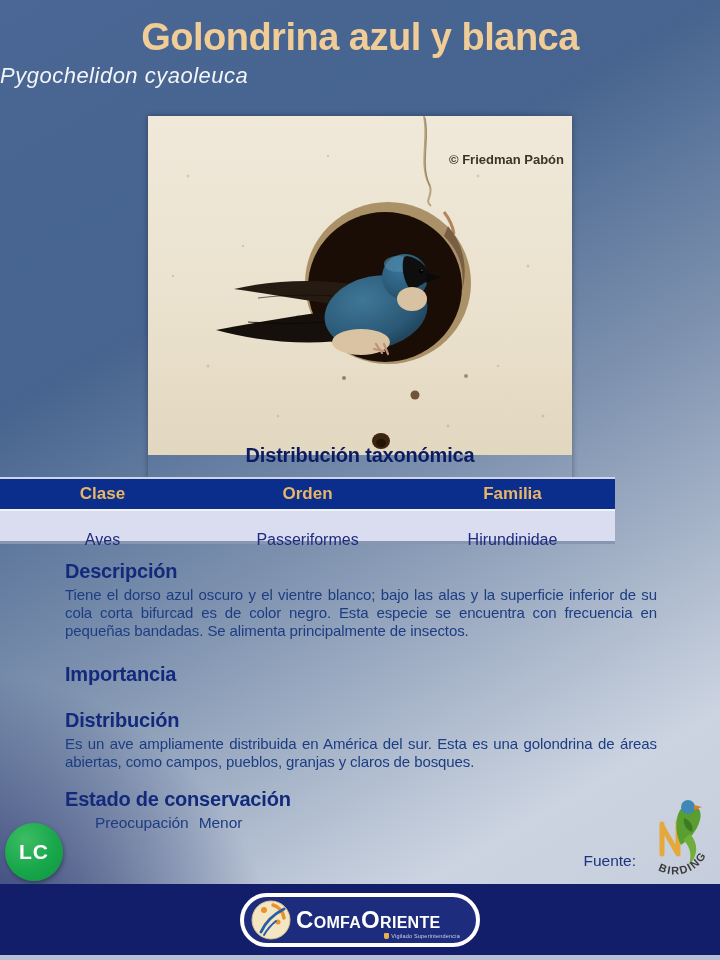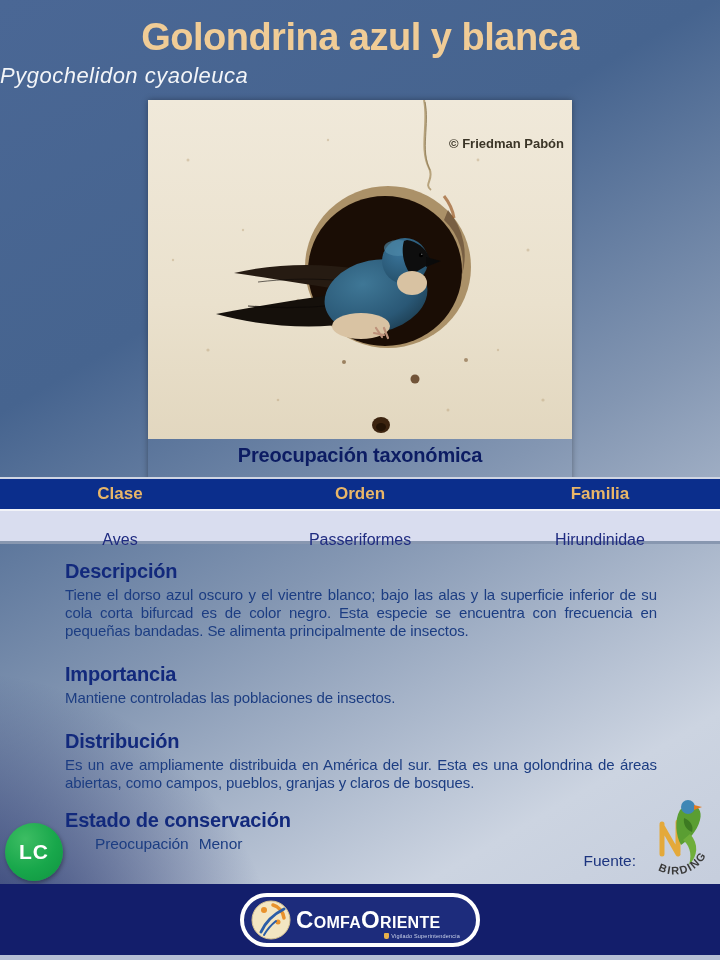--- a/index.html
+++ b/index.html
@@ -13,31 +13,31 @@
   
   .title{
     position:absolute;top:16px;left:0;width:100%;text-align:center;
     font-size:38px;font-weight:700;letter-spacing:-.5px;color:#f0cc96;
   }
   .subtitle{
     position:absolute;top:63px;left:0;width:100%;text-align:left;
     font-size:22px;font-style:italic;font-weight:500;color:#f3f5f8;letter-spacing:.5px;
   }
   
-  .photo{position:absolute;left:148px;top:100px;width:424px;height:387px;box-shadow:0 0 6px rgba(0,0,0,.35);}
+  .photo{position:absolute;left:148px;top:116px;width:424px;height:387px;box-shadow:0 0 6px rgba(0,0,0,.35);}
   .photo svg{display:block;}
   .photo-credit{
     position:absolute;top:36px;right:8px;font-size:13px;font-weight:600;color:#3b3527;
   }
   
   .tax-title{
     position:absolute;top:444px;left:0;width:100%;text-align:center;
     font-size:20px;font-weight:700;color:#0c1c63;letter-spacing:-.2px;
   }
-  .tax-table{position:absolute;top:477px;left:0;width:720px;}
+  .tax-table{position:absolute;top:477px;left:0;width:615px;}
   .tax-head{
     display:flex;height:30px;background:#0b2e8c;border-top:2px solid #cfd5e3;
     border-bottom:2px solid #f2f3f8;
   }
   .tax-head .cell{flex:1;display:flex;align-items:center;justify-content:center;
     color:#e9b668;font-size:17px;font-weight:700;}
   .tax-row{display:flex;height:30px;background:#d9ddef;border-bottom:3px solid #8897b0;}
   .tax-row .cell{flex:1;display:flex;align-items:center;justify-content:center;
     color:#1f2b80;font-size:16px;font-weight:500;margin-top:28px;}
   
@@ -152,39 +152,38 @@
 
       <circle cx="267" cy="279" r="4.5" fill="#5d3c1e" opacity="0.85"></circle>
       <ellipse cx="233" cy="325" rx="9" ry="8" fill="#3c2410"></ellipse>
       <ellipse cx="233" cy="327" rx="5" ry="4" fill="#241406"></ellipse>
       <circle cx="196" cy="262" r="2" fill="#7b5a34" opacity="0.7"></circle>
       <circle cx="318" cy="260" r="2" fill="#7b5a34" opacity="0.6"></circle>
     </svg>
     <span class="photo-credit">© Friedman Pabón</span>
   </div>
 
-  <div class="tax-title">Preocupación taxonómica</div>
+  <div class="tax-title">Distribución taxonómica</div>
   <div class="tax-table">
     <div class="tax-head">
       <div class="cell">Clase</div>
       <div class="cell">Orden</div>
       <div class="cell">Familia</div>
     </div>
     <div class="tax-row">
       <div class="cell">Aves</div>
       <div class="cell">Passeriformes</div>
       <div class="cell">Hirundinidae</div>
     </div>
   </div>
 
   <div class="sections">
     <h2 class="first">Descripción</h2>
     <p>Tiene el dorso azul oscuro y el vientre blanco; bajo las alas y la superficie inferior de su cola corta bifurcad es de color negro. Esta especie se encuentra con frecuencia en pequeñas bandadas. Se alimenta principalmente de insectos.</p>
     <h2>Importancia</h2>
-    <p>Mantiene controladas las poblaciones de insectos.</p>
     <h2>Distribución</h2>
     <p>Es un ave ampliamente distribuida en América del sur. Esta es una golondrina de áreas abiertas, como campos, pueblos, granjas y claros de bosques.</p>
     <h2 class="tight">Estado de conservación</h2>
     <p class="status">Preocupación Menor</p>
   </div>
 
   <div class="lc-badge">
     <span>LC</span>
   </div>
 

